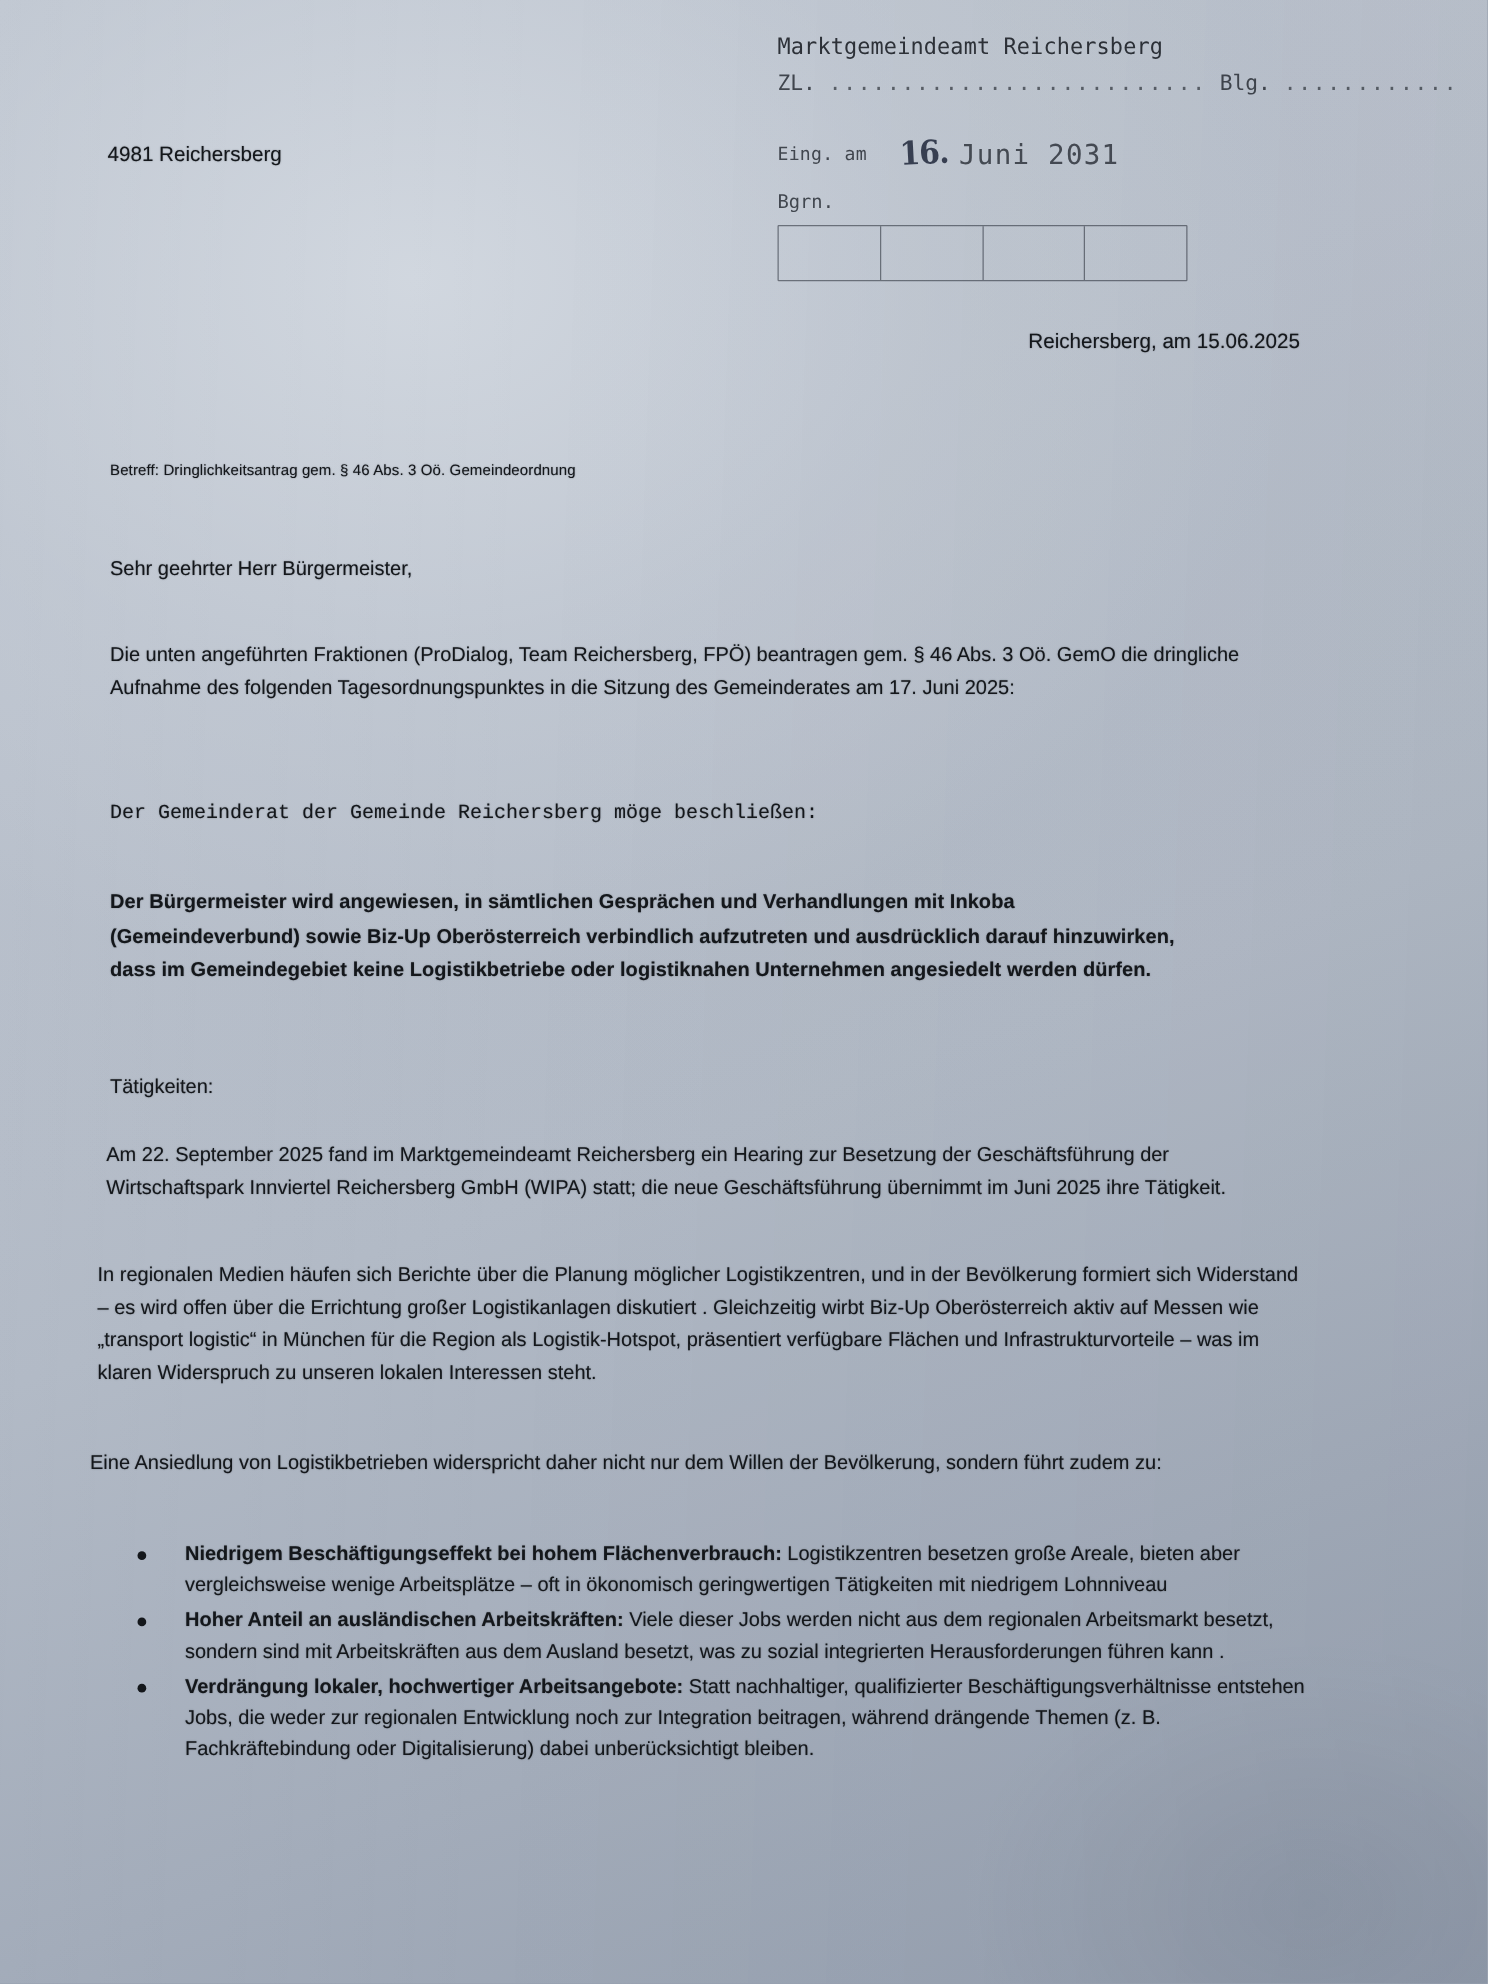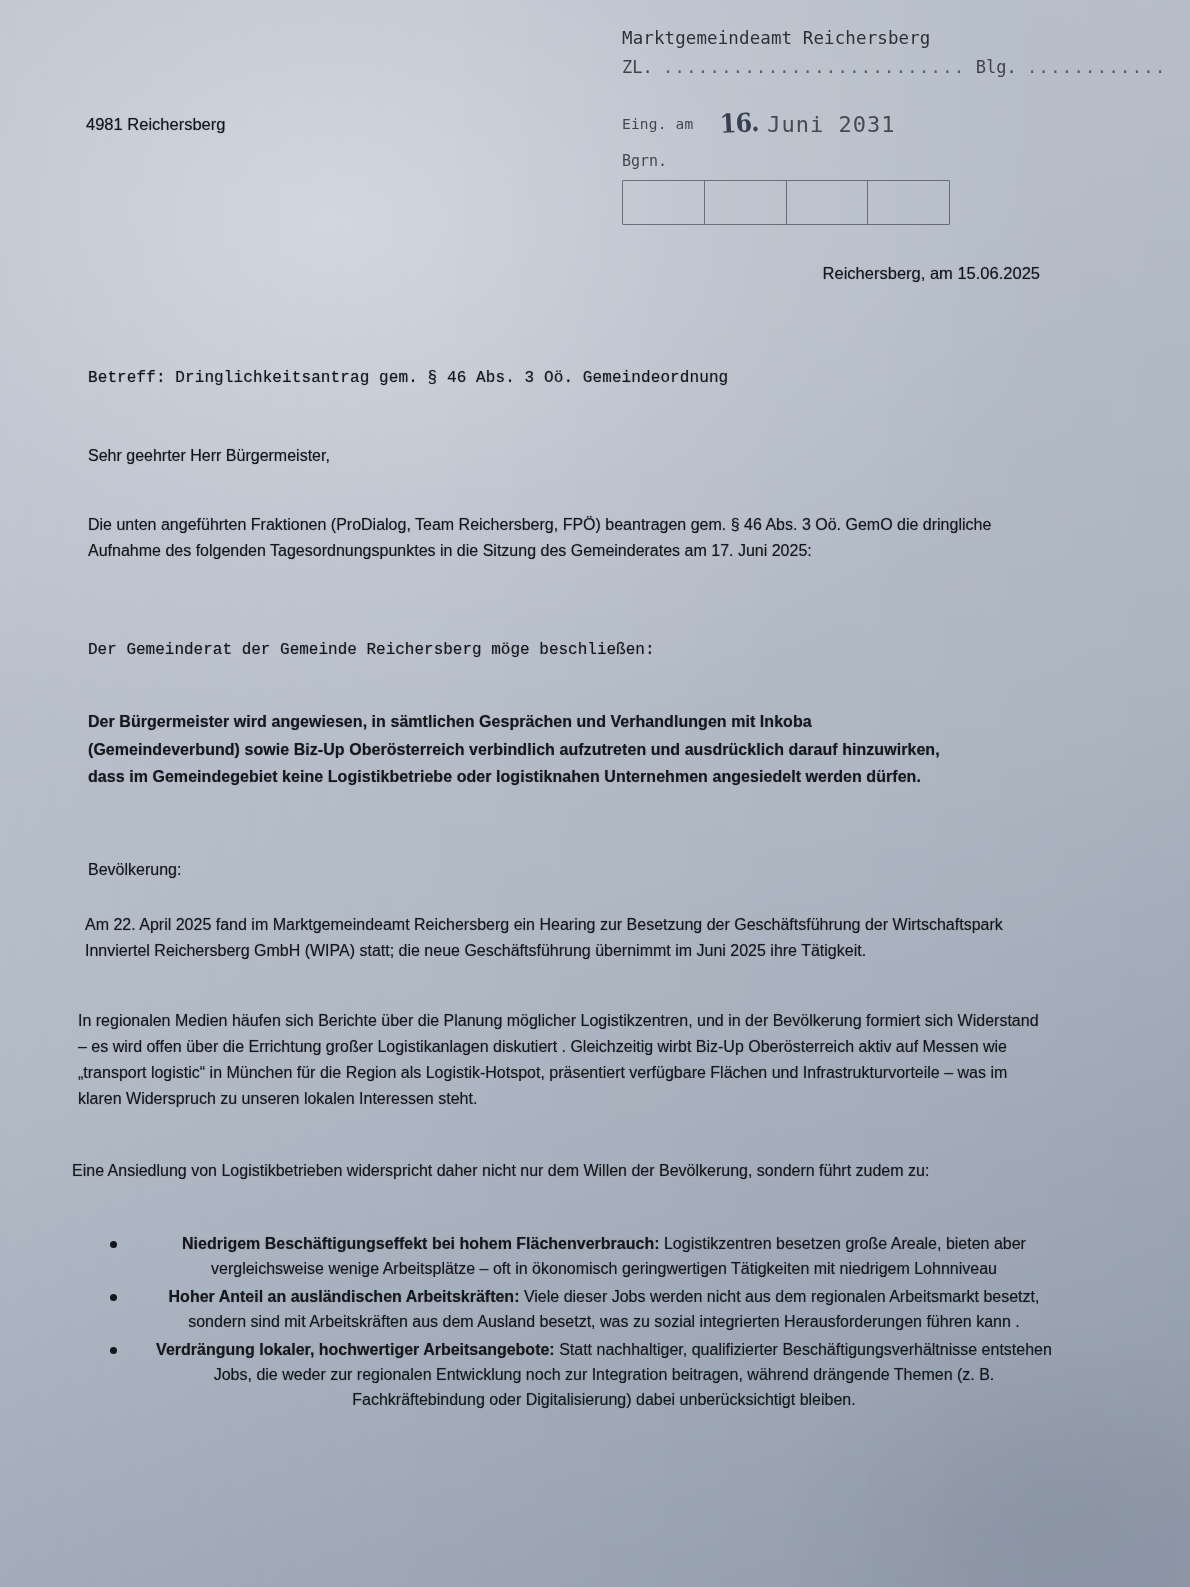--- a/index.html
+++ b/index.html
@@ -97,21 +97,21 @@
     border-radius: 1px;
     opacity: .8;
   }
   #stamp .st-cell { flex: 1 1 0; border-right: 1.4px solid rgba(40,46,56,.72); }
   #stamp .st-cell:last-child { border-right: 0; }
 
   
   #placedate { right: 150px; top: 264px; font-size: 16.5px; white-space: nowrap; }
 
   
-  #subject { left: 88px; top: 369px; font-size: 16px; white-space: nowrap; letter-spacing: .1px; font-family: Liberation Mono, monospace; }
+  #subject { left: 88px; top: 369px; font-size: 12px; white-space: nowrap; letter-spacing: .1px; }
   #salutation { left: 88px; top: 447px; font-size: 16px; white-space: nowrap; }
 
   .para {
     position: absolute;
     color: #14171b;
     font-size: 16px;
     line-height: 1.62;
     text-shadow: 0 0 1.1px rgba(30,35,42,0.5);
   }
   #p-intro { left: 88px; top: 512px; width: 930px; }
@@ -129,21 +129,20 @@
 
   
   #bullets {
     position: absolute;
     left: 100px;
     top: 1232px;
     width: 960px;
     margin: 0;
     padding: 0;
     list-style: none;
-    text-align: center;
   }
   #bullets li {
     position: relative;
     padding-left: 48px;
     margin-bottom: 3px;
     font-size: 16px;
     line-height: 1.56;
     color: #14171b;
     text-shadow: 0 0 1.1px rgba(30,35,42,0.5);
   }
@@ -194,23 +193,23 @@
   <div class="ink" id="subject">Betreff: Dringlichkeitsantrag gem. § 46 Abs. 3 Oö. Gemeindeordnung</div>
 
   <div class="ink" id="salutation">Sehr geehrter Herr Bürgermeister,</div>
 
   <div class="para" id="p-intro">Die unten angeführten Fraktionen (ProDialog, Team Reichersberg, FPÖ) beantragen gem. § 46 Abs. 3 Oö. GemO die dringliche Aufnahme des folgenden Tagesordnungspunktes in die Sitzung des Gemeinderates am 17. Juni 2025:</div>
 
   <div class="para" id="p-motion-lead">Der Gemeinderat der Gemeinde Reichersberg möge beschließen:</div>
 
   <div class="para" id="p-resolution">Der Bürgermeister wird angewiesen, in sämtlichen Gesprächen und Verhandlungen mit Inkoba (Gemeindeverbund) sowie Biz-Up Oberösterreich verbindlich aufzutreten und ausdrücklich darauf hinzuwirken, dass im Gemeindegebiet keine Logistikbetriebe oder logistiknahen Unternehmen angesiedelt werden dürfen.</div>
 
-  <div class="para" id="h-begruendung">Bevölkerung:</div>
-
-  <div class="para" id="p-hearing">Am 22. April 2025 fand im Marktgemeindeamt Reichersberg ein Hearing zur Besetzung der Geschäftsführung der Wirtschaftspark Innviertel Reichersberg GmbH (WIPA) statt; die neue Geschäftsführung übernimmt im Juni 2025 ihre Tätigkeit.</div>
+  <div class="para" id="h-begruendung">Tätigkeiten:</div>
+
+  <div class="para" id="p-hearing">Am 22. September 2025 fand im Marktgemeindeamt Reichersberg ein Hearing zur Besetzung der Geschäftsführung der Wirtschaftspark Innviertel Reichersberg GmbH (WIPA) statt; die neue Geschäftsführung übernimmt im Juni 2025 ihre Tätigkeit.</div>
   <div class="para" id="p-media">In regionalen Medien häufen sich Berichte über die Planung möglicher Logistikzentren, und in der Bevölkerung formiert sich Widerstand – es wird offen über die Errichtung großer Logistikanlagen diskutiert . Gleichzeitig wirbt Biz-Up Oberösterreich aktiv auf Messen wie „transport logistic“ in München für die Region als Logistik-Hotspot, präsentiert verfügbare Flächen und Infrastrukturvorteile – was im klaren Widerspruch zu unseren lokalen Interessen steht.</div>
   <div class="para" id="p-lead-list">Eine Ansiedlung von Logistikbetrieben widerspricht daher nicht nur dem Willen der Bevölkerung, sondern führt zudem zu:</div>
 
   <ul id="bullets">
     <li>
       <span class="lead">Niedrigem Beschäftigungseffekt bei hohem Flächenverbrauch:</span><span> Logistikzentren besetzen große Areale, bieten aber vergleichsweise wenige Arbeitsplätze – oft in ökonomisch geringwertigen Tätigkeiten mit niedrigem Lohnniveau</span>
     </li>
     <li>
       <span class="lead">Hoher Anteil an ausländischen Arbeitskräften:</span><span> Viele dieser Jobs werden nicht aus dem regionalen Arbeitsmarkt besetzt, sondern sind mit Arbeitskräften aus dem Ausland besetzt, was zu sozial integrierten Herausforderungen führen kann .</span>
     </li>

